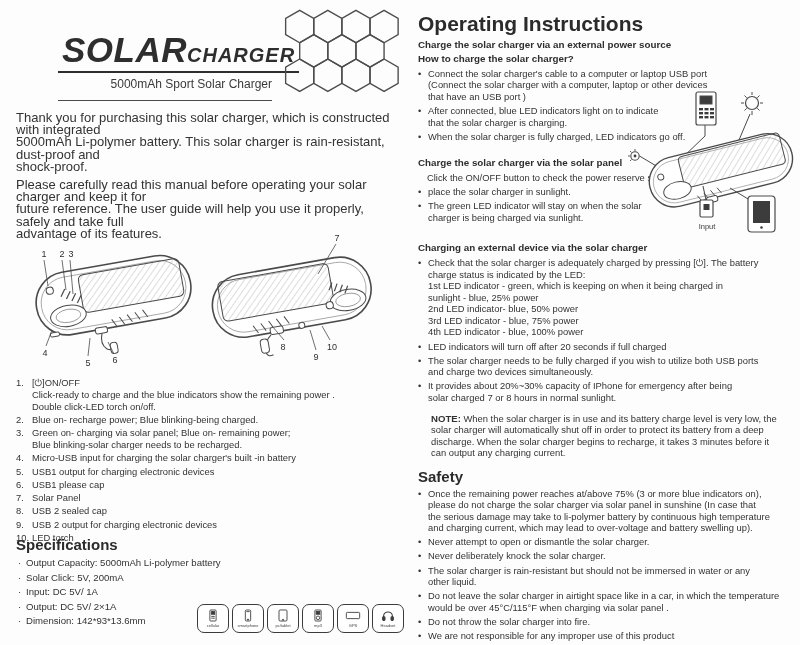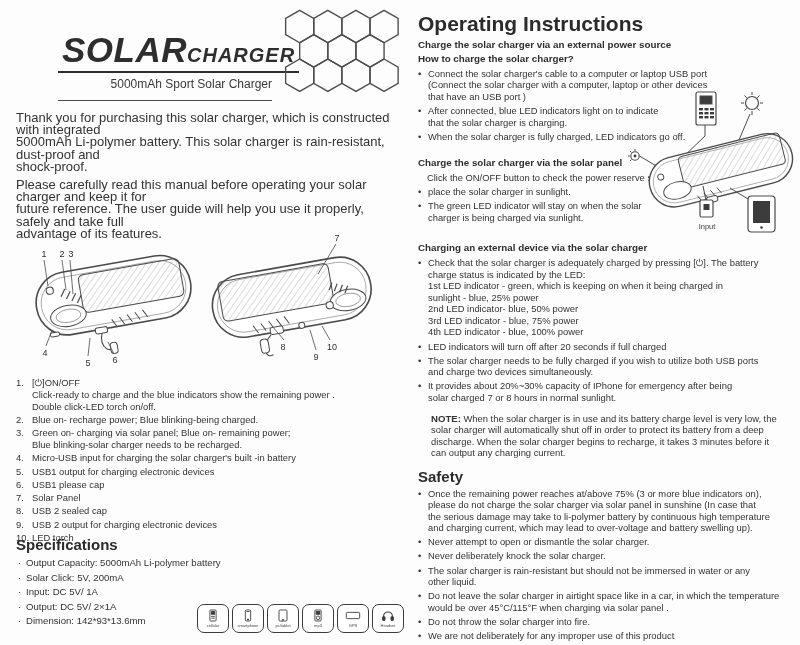--- a/index.html
+++ b/index.html
@@ -389,21 +389,21 @@
           <span class="bullet">•</span>
           <span class="btext ml">Do not leave the solar charger in airtight space like in a car, in which the temperature
 would be over 45°C/115°F when charging via solar panel .</span>
         </li>
       <li>
           <span class="bullet">•</span>
           <span class="btext ml">Do not throw the solar charger into fire.</span>
         </li>
       <li>
           <span class="bullet">•</span>
-          <span class="btext ml">We are not deliberately for any improper use of this product</span>
+          <span class="btext ml">We are not responsible for any improper use of this product</span>
         </li>
     </ul>
   </div>
 
   <svg class="right-illus" width="172" height="152" viewBox="0 0 172 152">
 
     <g fill="none" stroke="#4a4a4a">
       <rect x="70" y="4" width="20" height="33" rx="2" fill="#fff" stroke-width="1.2"></rect>
       <rect x="74" y="8" width="12" height="8" fill="#3c3c3c"></rect>
       <g fill="#3c3c3c" stroke="none">

